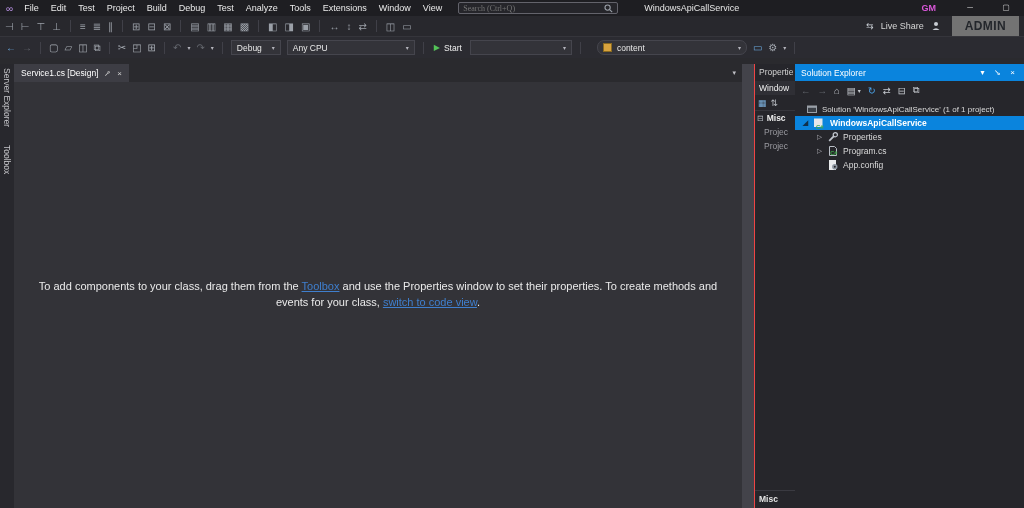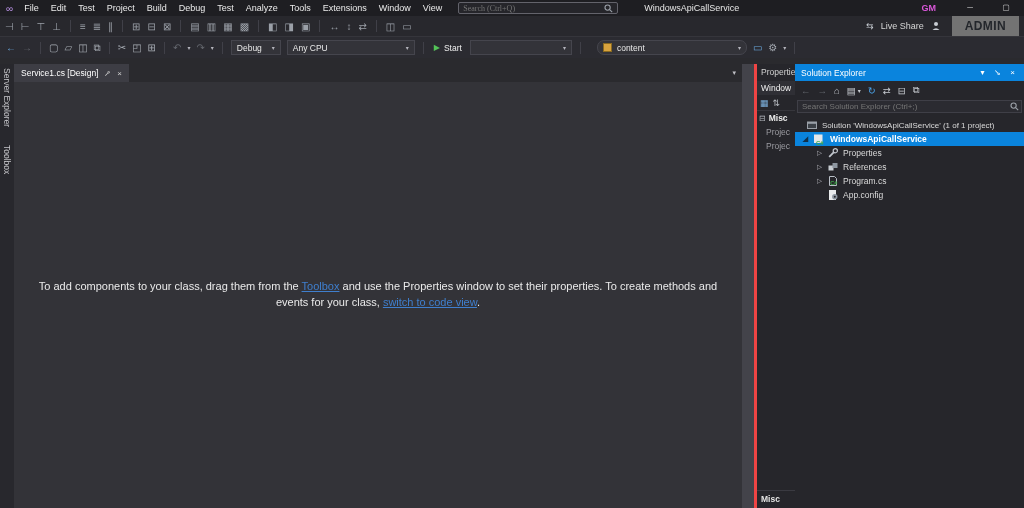--- a/index.html
+++ b/index.html
@@ -52,21 +52,21 @@
   .tpin { color:#cfcfcf; font-size:8px; display:inline-block; transform:rotate(-45deg); }
   .tclose { color:#cfcfcf; font-size:8px; }
   .tovf { margin-left:auto; padding-right:6px; color:#bfbfc6; font-size:7px; }
   .surface { flex:1; background:#333338; display:flex; align-items:center; justify-content:center; }
   .hint { max-width:705px; text-align:center; color:#eaeaea; font-size:11px; line-height:1.45; }
   .hint a { color:#3f7fce; text-decoration:underline; }
 
   .vscroll { width:12px; background:#43434a; flex:0 0 auto; }
 
   
-  .props { width:41px; background:#26262b; border-left:3px solid #ef4444; display:flex; flex-direction:column; overflow:hidden; font-size:8.5px; flex:0 0 auto; }
+  .props { width:41px; background:#26262b; border-left:1px solid #ef4444; display:flex; flex-direction:column; overflow:hidden; font-size:8.5px; flex:0 0 auto; }
   .phead { height:17px; line-height:17px; padding-left:4px; color:#d2d2d2; white-space:nowrap; }
   .pobj { height:14px; line-height:14px; padding-left:4px; color:#f0f0f0; background:#2f2f35; white-space:nowrap; }
   .ptools { height:16px; display:flex; align-items:center; gap:4px; padding-left:3px; border-bottom:1px solid #36363c; }
   .pt1 { color:#7cb0dd; font-size:9px; } .pt2 { color:#b6bac0; font-size:9px; }
   .pcat { height:14px; display:flex; align-items:center; gap:3px; padding-left:2px; color:#ededed; font-weight:700; white-space:nowrap; }
   .pcat .box { font-weight:400; color:#b6bac0; font-size:8px; }
   .prow { height:14px; line-height:14px; padding-left:9px; color:#9b9ba1; white-space:nowrap; }
   .pfill { flex:1; }
   .pfoot { height:18px; border-top:1px solid #3a3a41; padding:3px 0 0 4px; font-weight:700; color:#e4e4e4; white-space:nowrap; }
 
@@ -269,29 +269,20 @@
         <span class="dim">←</span>
         <span class="dim">→</span>
         <span>⌂</span>
         <span>▤</span>
         <span class="scaret">▾</span>
         <span class="blue">↻</span>
         <span>⇄</span>
         <span>⊟</span>
         <span>⧉</span>
       </div>
-      <div class="sesearch">
-        <div class="sbox">
-          <input placeholder="Search Solution Explorer (Ctrl+;)" style="">
-          <svg width="9" height="9" viewBox="0 0 9 9">
-              <circle cx="3.6" cy="3.6" r="2.6" fill="none" stroke="#9ba0a8" stroke-width="1.1"></circle>
-              <line x1="5.6" y1="5.6" x2="8.2" y2="8.2" stroke="#9ba0a8" stroke-width="1.1"></line>
-            </svg>
-        </div>
-      </div>
       <div class="tree">
         <div class="trow row-solution">
           <span class="icon">
             <svg width="12" height="12" viewBox="0 0 12 12">
                 <rect x="1.5" y="3" width="9" height="6.5" fill="#3c4148" stroke="#9aa0a8" stroke-width="1"></rect>
                 <rect x="1.5" y="3" width="9" height="1.8" fill="#9aa0a8"></rect>
               </svg>
           </span>
           <span>Solution 'WindowsApiCallService' (1 of 1 project)</span>
         </div>
@@ -307,30 +298,20 @@
         </div>
         <div class="trow row-child">
           <span class="exp">▷</span>
           <span class="icon">
             <svg width="12" height="12" viewBox="0 0 12 12">
                 <circle cx="8.3" cy="3.7" r="2.1" fill="none" stroke="#c2c7ce" stroke-width="1.2"></circle>
                 <line x1="2.2" y1="9.8" x2="6.9" y2="5.1" stroke="#c2c7ce" stroke-width="1.8"></line>
               </svg>
           </span>
           <span>Properties</span>
-        </div>
-        <div class="trow row-child">
-          <span class="exp">▷</span>
-          <span class="icon">
-            <svg width="12" height="12" viewBox="0 0 12 12">
-                <rect x="1.5" y="4.5" width="5" height="5" fill="#c8cdd3"></rect>
-                <rect x="5.5" y="2" width="5" height="5" fill="#8d96a0"></rect>
-              </svg>
-          </span>
-          <span>References</span>
         </div>
         <div class="trow row-child">
           <span class="exp">▷</span>
           <span class="icon">
             <svg width="12" height="12" viewBox="0 0 12 12">
                 <path d="M2.5 1.5 h5 l2 2 v7 h-7 z" fill="none" stroke="#b9bfc7" stroke-width="1"></path>
                 <text x="3.2" y="9.8" font-size="5.5" font-weight="bold" fill="#3fa94a">C#</text>
               </svg>
           </span>
           <span>Program.cs</span>

